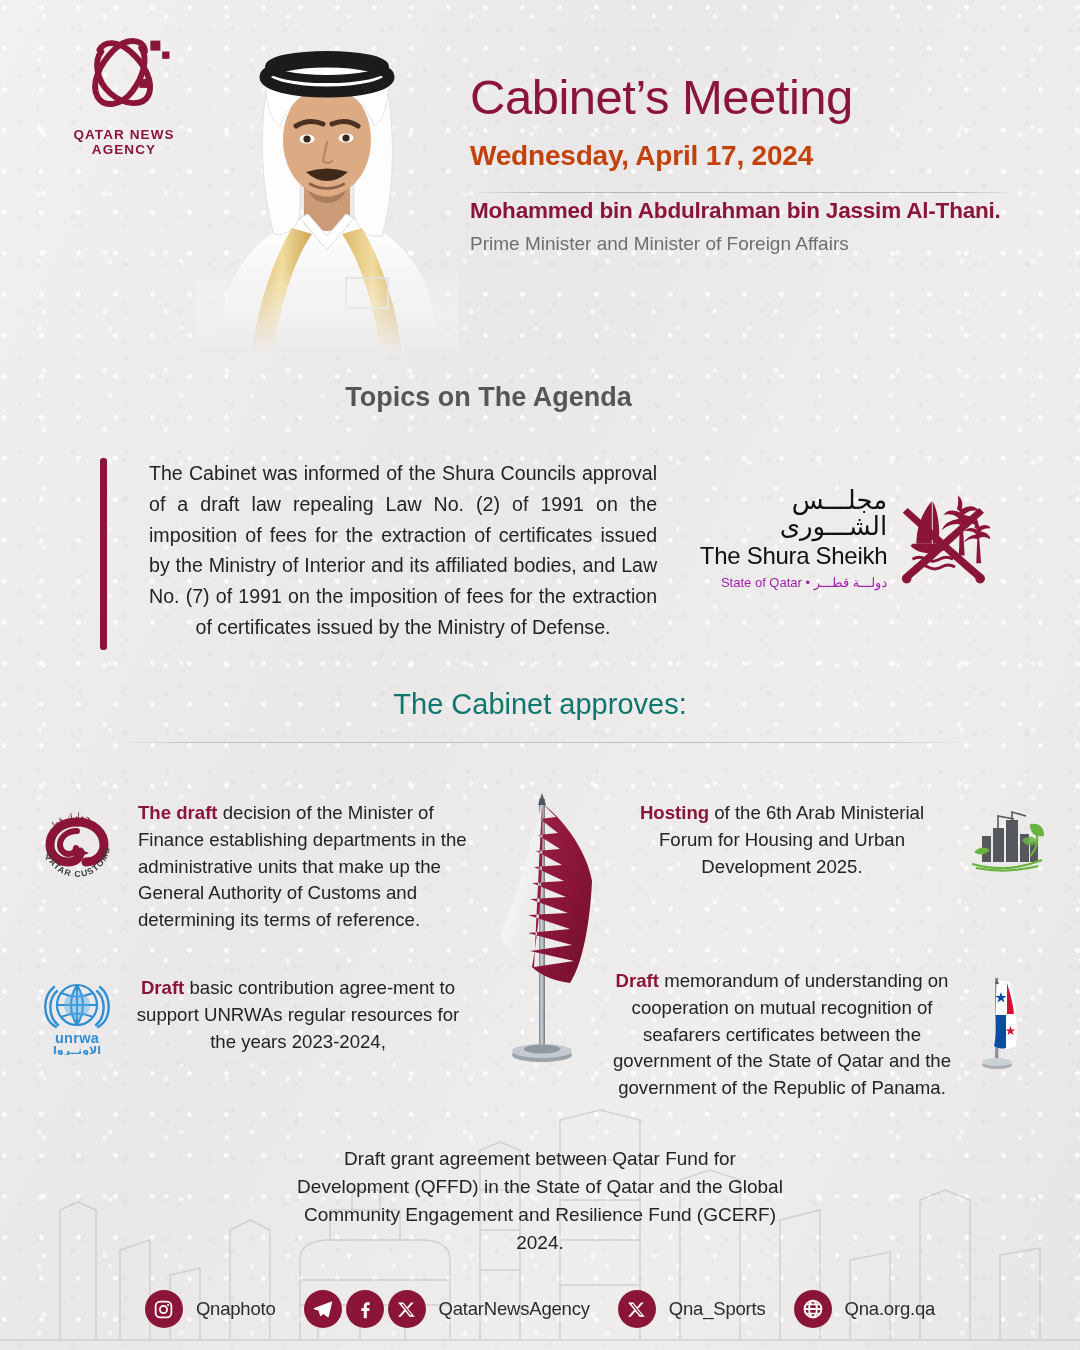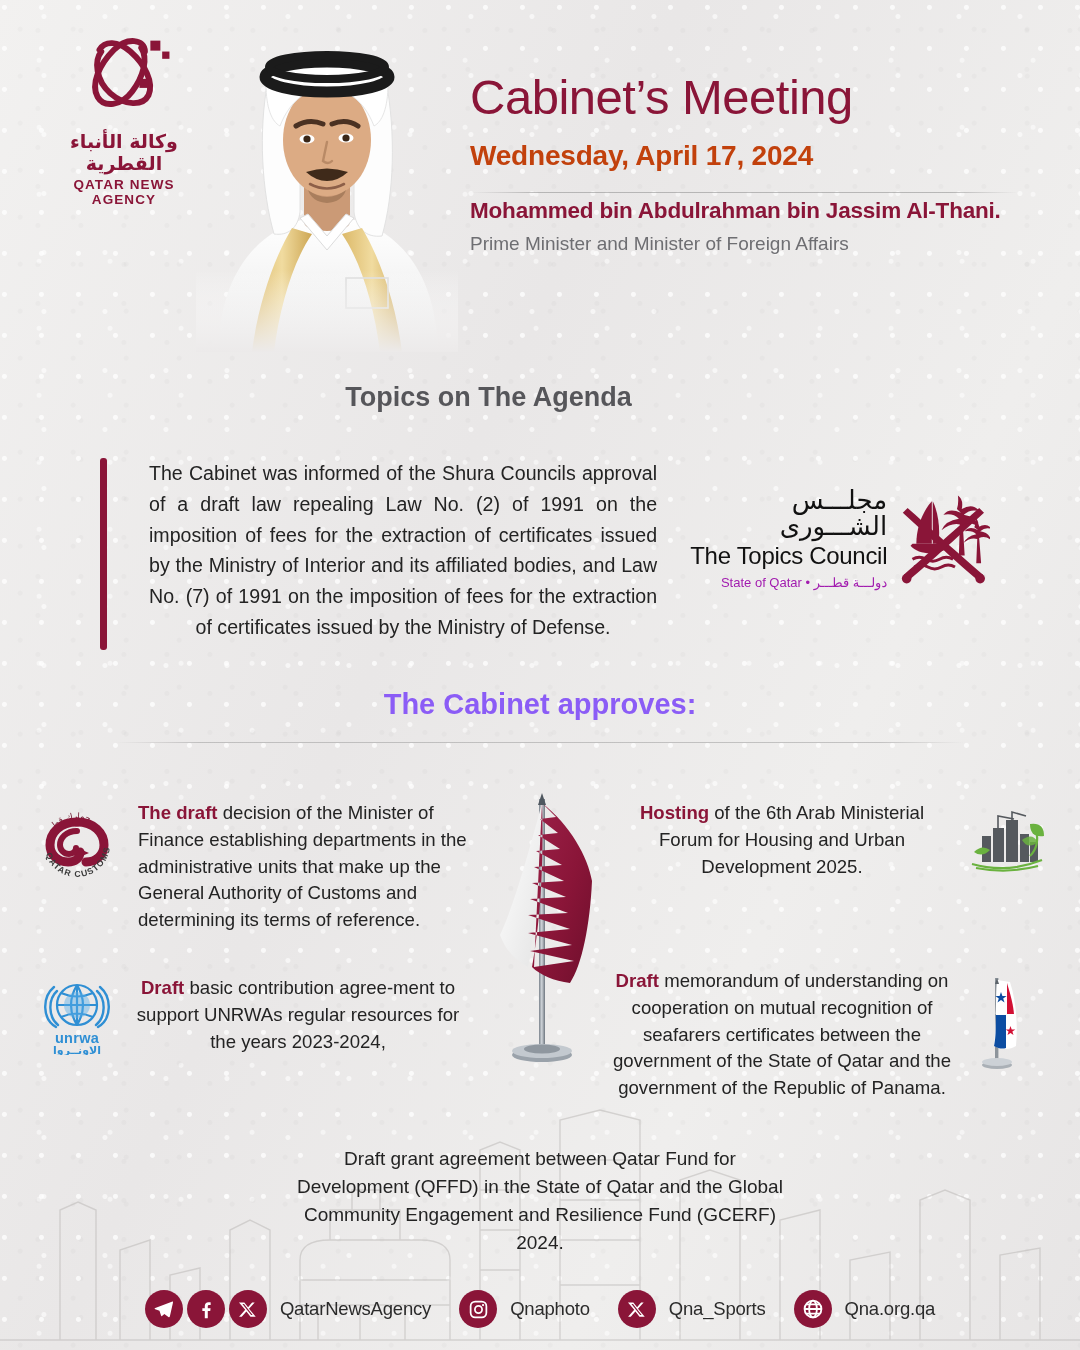--- a/index.html
+++ b/index.html
@@ -57,21 +57,21 @@
                 text-align:justify; text-align-last:center; color:#232323; }
   .shura{ margin-left:26px; margin-top:28px; display:flex; align-items:center; }
   .shura-words{ text-align:right; }
   .shura-ar{ font-size:26px; color:#111; direction:rtl; font-family:"DejaVu Sans", sans-serif; line-height:1; }
   .shura-en{ font-size:24px; color:#111; margin-top:3px; letter-spacing:-.3px; }
   .shura-sub{ font-size:13px; color:#a21caf; margin-top:5px; }
   .shura-emblem{ width:96px; height:104px; margin-left:10px; }
 
   
   .approves-wrap{ position:absolute; top:688px; left:0; width:1080px; text-align:center; }
-  .approves{ display:inline-block; position:relative; font-size:29px; font-weight:bold; color:#8b5cf6; }
+  .approves{ display:inline-block; position:relative; font-size:29px; font-weight:normal; color:#0f766e; }
   .approves::before{ content:""; position:absolute; left:-26px; top:-6px; width:44px; height:44px;
                      background:#fbfbfb; border-radius:50%; z-index:-1; }
   .hr-full{ position:absolute; top:742px; left:115px; width:850px; height:1px;
             background:linear-gradient(90deg,rgba(150,150,150,0) 0%,rgba(150,150,150,.5) 10%,rgba(150,150,150,.5) 90%,rgba(150,150,150,0) 100%); }
 
   
   .qflag{ position:absolute; left:470px; top:785px; width:150px; height:290px; }
 
   .item{ position:absolute; display:flex; align-items:flex-start; }
   .item .txt{ font-size:18.6px; line-height:1.44; color:#232323; }
@@ -140,21 +140,20 @@
   <div class="qna-logo">
     <svg class="qna-mark" viewBox="0 0 110 100">
       <g fill="none" stroke="#8A1538" stroke-width="6.5" stroke-linecap="round">
         <path d="M78 22 C78 8 58 6 44 20 C28 36 18 58 26 72 C33 84 52 82 64 66 C76 50 82 30 74 18"></path>
         <path d="M30 22 C22 32 24 54 40 68 C56 82 76 82 82 70 C88 56 78 36 62 22 C48 10 34 10 28 20"></path>
       </g>
       <rect x="84" y="10" width="11" height="11" fill="#8A1538"></rect>
       <rect x="97" y="22" width="8" height="8" fill="#8A1538"></rect>
       <rect x="72" y="52" width="10" height="10" fill="#8A1538"></rect>
     </svg>
-    <div class="qna-ar">وكالة الأنباء القطرية</div>
     <div class="qna-en">QATAR NEWS AGENCY</div>
   </div>
 
   <svg class="portrait" viewBox="0 0 262 330">
     <defs>
       <linearGradient id="thobe" x1="0" y1="0" x2="0" y2="1">
         <stop offset="0%" stop-color="#ffffff"></stop>
           <stop offset="100%" stop-color="#e8e8e8"></stop>
       </linearGradient>
       <linearGradient id="fade" x1="0" y1="0" x2="0" y2="1">
@@ -216,21 +215,21 @@
     <div class="role">Prime Minister and Minister of Foreign Affairs</div>
   </div>
 
   <div class="agenda-head">Topics on The Agenda</div>
   <div class="agenda-row">
     <div class="accent-bar"></div>
     <div class="agenda-text">The Cabinet was informed of the Shura Councils approval of a draft law repealing Law No. (2) of 1991 on the imposition of fees for the extraction of certificates issued by the Ministry of Interior and its affiliated bodies, and Law No. (7) of 1991 on the imposition of fees for the extraction of certificates issued by the Ministry of Defense.</div>
     <div class="shura">
       <div class="shura-words">
         <div class="shura-ar">مجلـــس الشـــورى</div>
-        <div class="shura-en">The Topics Council</div>
+        <div class="shura-en">The Shura Sheikh</div>
         <div class="shura-sub">State of Qatar • دولـــة قطـــر</div>
       </div>
       <svg class="shura-emblem" viewBox="0 0 96 104">
         <g fill="#8A1538">
 
           <path d="M6 26 C26 44 62 78 84 96 L89 90 C68 72 30 38 11 21 Z"></path>
           <path d="M90 26 C70 44 34 78 12 96 L7 90 C28 72 66 38 85 21 Z"></path>
           <circle cx="86" cy="94" r="5"></circle>
             <circle cx="10" cy="94" r="5"></circle>
 
@@ -388,45 +387,45 @@
     </svg>
   </div>
 
   <div class="bottom-item">Draft grant agreement between Qatar Fund for Development (QFFD) in the State of Qatar and the Global Community Engagement and Resilience Fund (GCERF) 2024.</div>
 
   <div class="footer">
 
     <div class="fgroup">
       <span class="sicon">
         <svg width="21" height="21" viewBox="0 0 24 24">
-            <path d="M21.5 3.2 2.6 10.4c-1 .4-1 1.1 0 1.4l4.8 1.5 1.8 5.6c.3.7.6.9 1.1.5l2.7-2.2 4.6 3.4c.9.5 1.5.2 1.7-.8L22.8 4.3c.3-1.2-.4-1.7-1.3-1.1z" fill="#fff"></path>
-          </svg>
-      </span>
-      <span class="sicon">
-        <svg width="21" height="21" viewBox="0 0 24 24">
-            <path d="M14.6 22v-8.3h2.8l.4-3.2h-3.2V8.4c0-.9.3-1.6 1.6-1.6h1.7V3.9c-.3 0-1.3-.1-2.5-.1-2.5 0-4.2 1.5-4.2 4.3v2.4H8.4v3.2h2.8V22z" fill="#fff"></path>
-          </svg>
-      </span>
-      <span class="sicon">
-        <svg width="19" height="19" viewBox="0 0 24 24">
-            <path d="M17.8 3h3.3l-7.2 8.2L22.4 21h-6.6l-5.2-6.6L4.7 21H1.4l7.7-8.8L1.2 3h6.8l4.7 6.1zm-1.2 16h1.9L7.6 4.9H5.6z" fill="#fff"></path>
-          </svg>
-      </span>
-      <span class="shandle">QatarNewsAgency</span>
-    </div>
-
-    <div class="fgroup">
-      <span class="sicon">
-        <svg width="21" height="21" viewBox="0 0 24 24">
           <rect x="3" y="3" width="18" height="18" rx="5.2" fill="none" stroke="#fff" stroke-width="2"></rect>
           <circle cx="12" cy="12" r="4.1" fill="none" stroke="#fff" stroke-width="2"></circle>
           <circle cx="17.2" cy="6.9" r="1.3" fill="#fff"></circle>
         </svg>
       </span>
       <span class="shandle">Qnaphoto</span>
+    </div>
+
+    <div class="fgroup">
+      <span class="sicon">
+        <svg width="21" height="21" viewBox="0 0 24 24">
+            <path d="M21.5 3.2 2.6 10.4c-1 .4-1 1.1 0 1.4l4.8 1.5 1.8 5.6c.3.7.6.9 1.1.5l2.7-2.2 4.6 3.4c.9.5 1.5.2 1.7-.8L22.8 4.3c.3-1.2-.4-1.7-1.3-1.1z" fill="#fff"></path>
+          </svg>
+      </span>
+      <span class="sicon">
+        <svg width="21" height="21" viewBox="0 0 24 24">
+            <path d="M14.6 22v-8.3h2.8l.4-3.2h-3.2V8.4c0-.9.3-1.6 1.6-1.6h1.7V3.9c-.3 0-1.3-.1-2.5-.1-2.5 0-4.2 1.5-4.2 4.3v2.4H8.4v3.2h2.8V22z" fill="#fff"></path>
+          </svg>
+      </span>
+      <span class="sicon">
+        <svg width="19" height="19" viewBox="0 0 24 24">
+            <path d="M17.8 3h3.3l-7.2 8.2L22.4 21h-6.6l-5.2-6.6L4.7 21H1.4l7.7-8.8L1.2 3h6.8l4.7 6.1zm-1.2 16h1.9L7.6 4.9H5.6z" fill="#fff"></path>
+          </svg>
+      </span>
+      <span class="shandle">QatarNewsAgency</span>
     </div>
 
     <div class="fgroup">
       <span class="sicon">
         <svg width="19" height="19" viewBox="0 0 24 24">
             <path d="M17.8 3h3.3l-7.2 8.2L22.4 21h-6.6l-5.2-6.6L4.7 21H1.4l7.7-8.8L1.2 3h6.8l4.7 6.1zm-1.2 16h1.9L7.6 4.9H5.6z" fill="#fff"></path>
           </svg>
       </span>
       <span class="shandle">Qna_Sports</span>
     </div>

